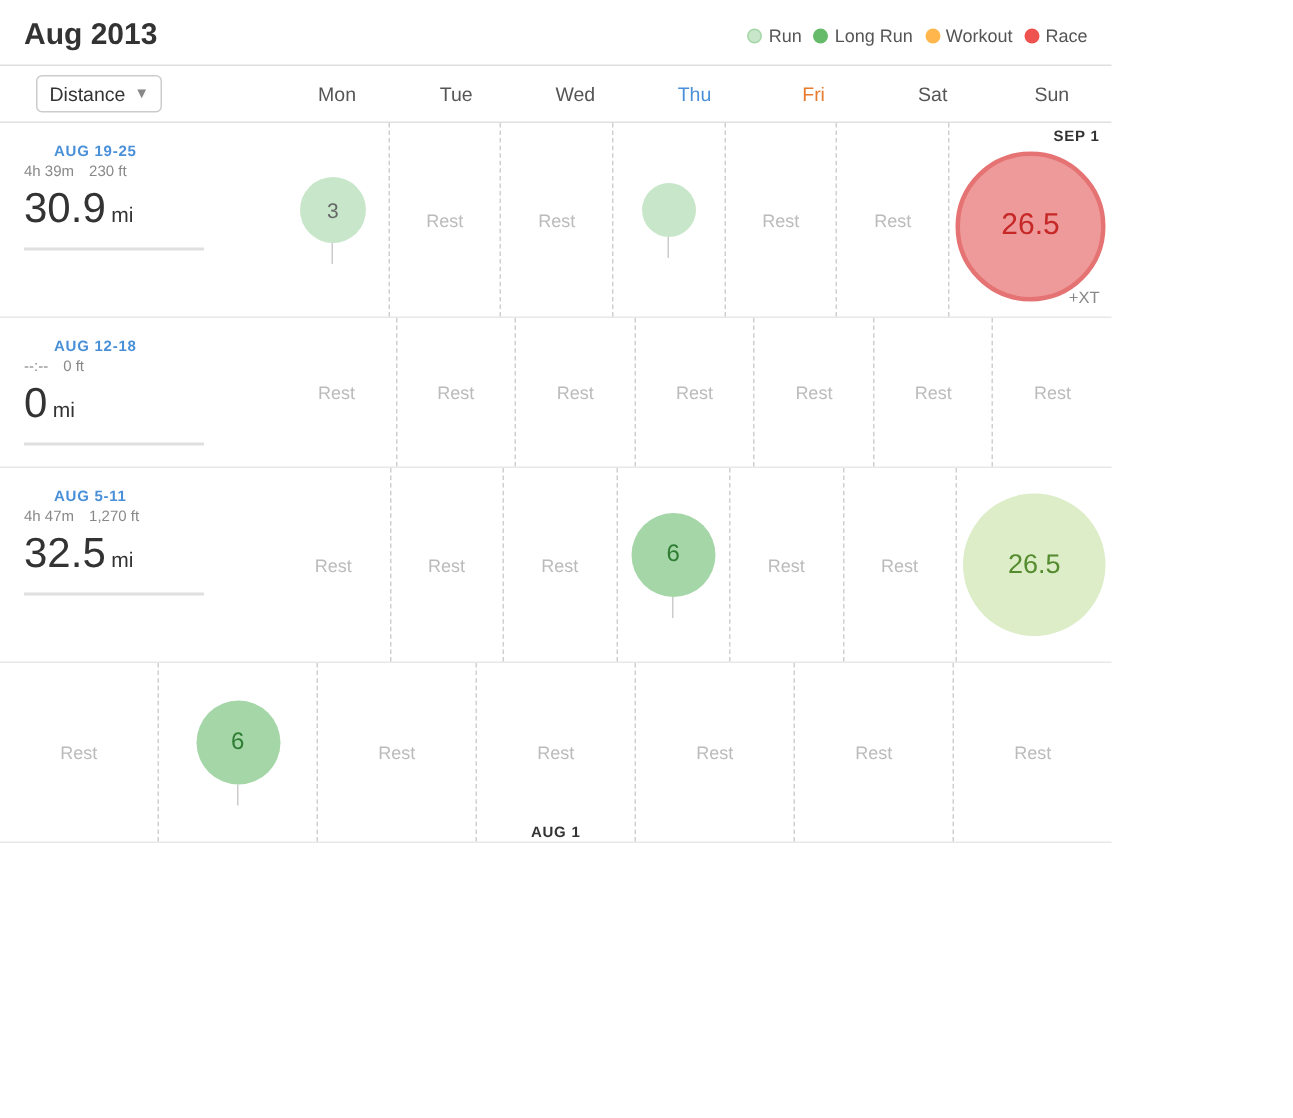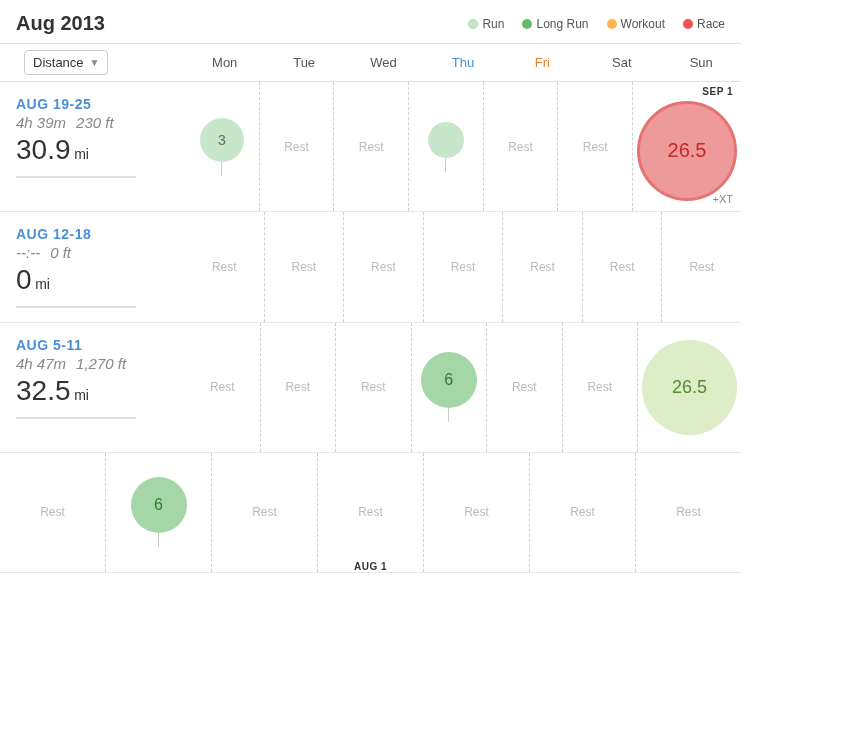--- a/index.html
+++ b/index.html
@@ -3,39 +3,39 @@
   <meta charset="utf-8">
   <style>
     * { box-sizing: border-box; margin: 0; padding: 0; }
     body { font-family: 'Helvetica Neue', Arial, sans-serif; background: #fff; color: #333; font-size: 13px; }
 
     .page { width: 741px; min-height: 745px; background: #fff; }
 
     
     .header { display: flex; align-items: center; justify-content: space-between; padding: 12px 16px 8px 16px; border-bottom: 1px solid #e0e0e0; }
     .header-title { font-size: 20px; font-weight: 600; color: #333; }
-    .legend { display: flex; align-items: center; gap: 18px; font-size: 12px; color: #555; padding-left: 10px; }
+    .legend { display: flex; align-items: center; gap: 8px; font-size: 12px; color: #555; padding-left: 10px; }
     .legend-item { display: flex; align-items: center; gap: 4px; }
     .legend-dot { width: 10px; height: 10px; border-radius: 50%; }
 
     
     .col-header-row { display: flex; align-items: center; padding: 6px 0 6px 0; border-bottom: 1px solid #e0e0e0; }
     .week-summary-col { width: 185px; flex-shrink: 0; padding-left: 24px; }
     .dropdown-wrap { display: inline-flex; align-items: center; border: 1px solid #ccc; border-radius: 4px; padding: 4px 8px; cursor: pointer; background: #fff; font-size: 13px; color: #333; gap: 6px; }
     .dropdown-wrap .chevron { font-size: 10px; color: #888; }
     .days-cols { display: flex; flex: 1; }
     .day-col-header { flex: 1; text-align: center; font-size: 13px; color: #555; font-weight: 500; }
     .day-col-header.thu { color: #4a90d9; }
     .day-col-header.fri { color: #e87c2e; }
 
     
     .week-row { display: flex; align-items: stretch; border-bottom: 1px solid #e8e8e8; min-height: 110px; position: relative; }
     .week-summary { width: 185px; flex-shrink: 0; padding: 14px 16px; }
-    .week-label { font-size: 14px; font-weight: 700; color: #4a90d9; letter-spacing: 0.5px; margin-bottom: 2px; }
-    .week-stats { font-size: 15px; color: #888; margin-bottom: 4px; display: flex; gap: 10px; font-style: italic; }
+    .week-label { font-size: 10px; font-weight: 700; color: #4a90d9; letter-spacing: 0.5px; margin-bottom: 2px; margin-left: 20px; }
+    .week-stats { font-size: 10px; color: #888; margin-bottom: 4px; display: flex; gap: 10px; }
     .week-distance { font-size: 28px; font-weight: 300; color: #333; line-height: 1.1; }
     .week-distance-unit { font-size: 14px; color: #333; font-weight: 300; }
     .week-divider { height: 2px; background: #e0e0e0; margin-top: 10px; width: 120px; }
 
     .days-area { display: flex; flex: 1; }
     .day-cell { flex: 1; display: flex; flex-direction: column; align-items: center; justify-content: center; border-left: 1px dashed #d0d0d0; position: relative; padding: 10px 4px; }
     .day-cell:first-child { border-left: none; }
 
     .rest-label { color: #bbb; font-size: 12px; }
 

